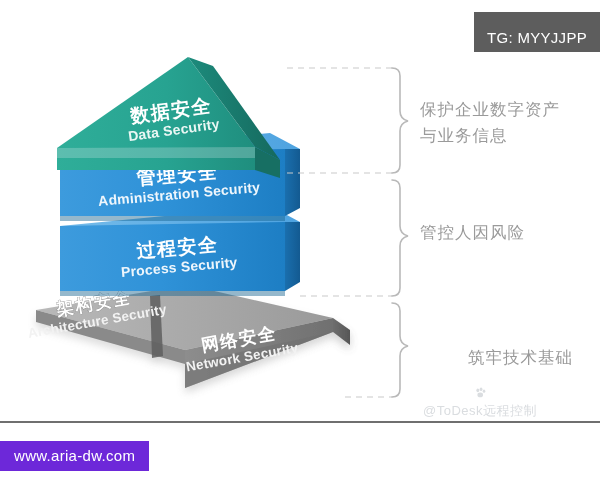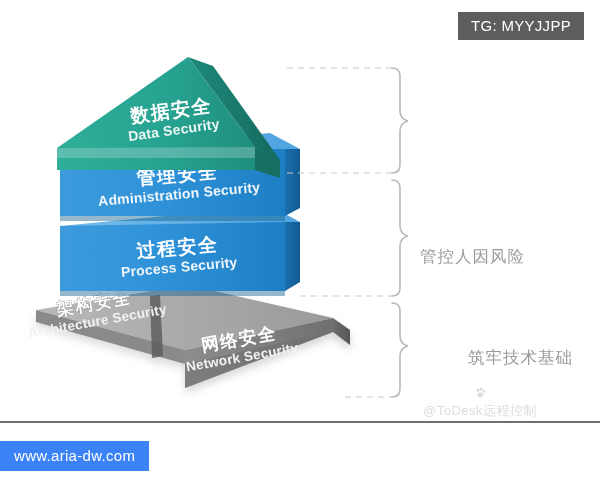--- a/index.html
+++ b/index.html
@@ -7,54 +7,54 @@
     width:600px;height:480px;
     background:#ffffff;
     font-family:"Liberation Sans","DejaVu Sans",sans-serif;
     overflow:hidden;
     position:relative;
   }
   .canvas{position:absolute;left:0;top:0;width:600px;height:480px;}
 
   
   .tg-badge{
-    position:absolute;right:16px;top:12px;
+    position:absolute;right:0;top:12px;
     background:#5d5d5d;color:#ffffff;
     font-size:15px;letter-spacing:.3px;
-    padding:5px 13px 6px 13px;
+    padding:17px 13px 6px 13px;
     white-space:nowrap;
   }
 
   
   .divider{
     position:absolute;left:0;top:421px;width:600px;height:2px;
     background:#6f6f6f;
   }
   .url-bar{
     position:absolute;left:0;top:441px;
-    background:#3b82f6;color:#ffffff;
+    background:#6d28d9;color:#ffffff;
     font-size:15px;letter-spacing:.3px;
     padding:6px 14px 7px 14px;
     white-space:nowrap;
   }
 
   
   .diagram{position:absolute;left:0;top:0;width:600px;height:420px;}
 
   
   .anno{
     position:absolute;
     color:#9a9a9a;
     font-size:16.5px;
     line-height:26px;
     letter-spacing:1px;
     white-space:pre-line;
   }
   .anno1{left:420px;top:96px;}
-  .anno2{left:420px;top:219px;margin-top:24px;}
+  .anno2{left:420px;top:219px;}
   .anno3{left:420px;top:344px;margin-left:48px;}
 
   
   .watermark{
     position:absolute;left:423px;top:386px;
     display:flex;align-items:center;gap:3px;
     color:#dadde0;font-size:13px;letter-spacing:.5px;
     white-space:nowrap;
     flex-direction:column;
   }
@@ -182,20 +182,22 @@
       <line x1="345" y1="397" x2="392" y2="397"></line>
     </g>
 
     <g stroke="#b9b9b9" stroke-width="1.6" fill="none" stroke-linecap="round">
       <path d="M392,68 q8,0 8,8 L400,111 q0,8 8,10 q-8,2 -8,10 L400,165 q0,8 -8,8"></path>
       <path d="M392,180 q8,0 8,8 L400,226 q0,8 8,10 q-8,2 -8,10 L400,288 q0,8 -8,8"></path>
       <path d="M392,303 q8,0 8,8 L400,336 q0,8 8,10 q-8,2 -8,10 L400,389 q0,8 -8,8"></path>
     </g>
   </svg>
 
+  <div class="anno anno1">保护企业数字资产
+与业务信息</div>
   <div class="anno anno2">管控人因风险</div>
   <div class="anno anno3">筑牢技术基础</div>
 
   <div class="watermark">
     <svg class="wm-paw" viewBox="0 0 24 24">
       <ellipse cx="7" cy="8" rx="2.6" ry="3.4" fill="#dadde0"></ellipse>
       <ellipse cx="13" cy="6" rx="2.6" ry="3.4" fill="#dadde0"></ellipse>
       <ellipse cx="18.5" cy="9.5" rx="2.4" ry="3" fill="#dadde0"></ellipse>
       <ellipse cx="11.5" cy="16.5" rx="5.2" ry="4.4" fill="#dadde0"></ellipse>
     </svg>

